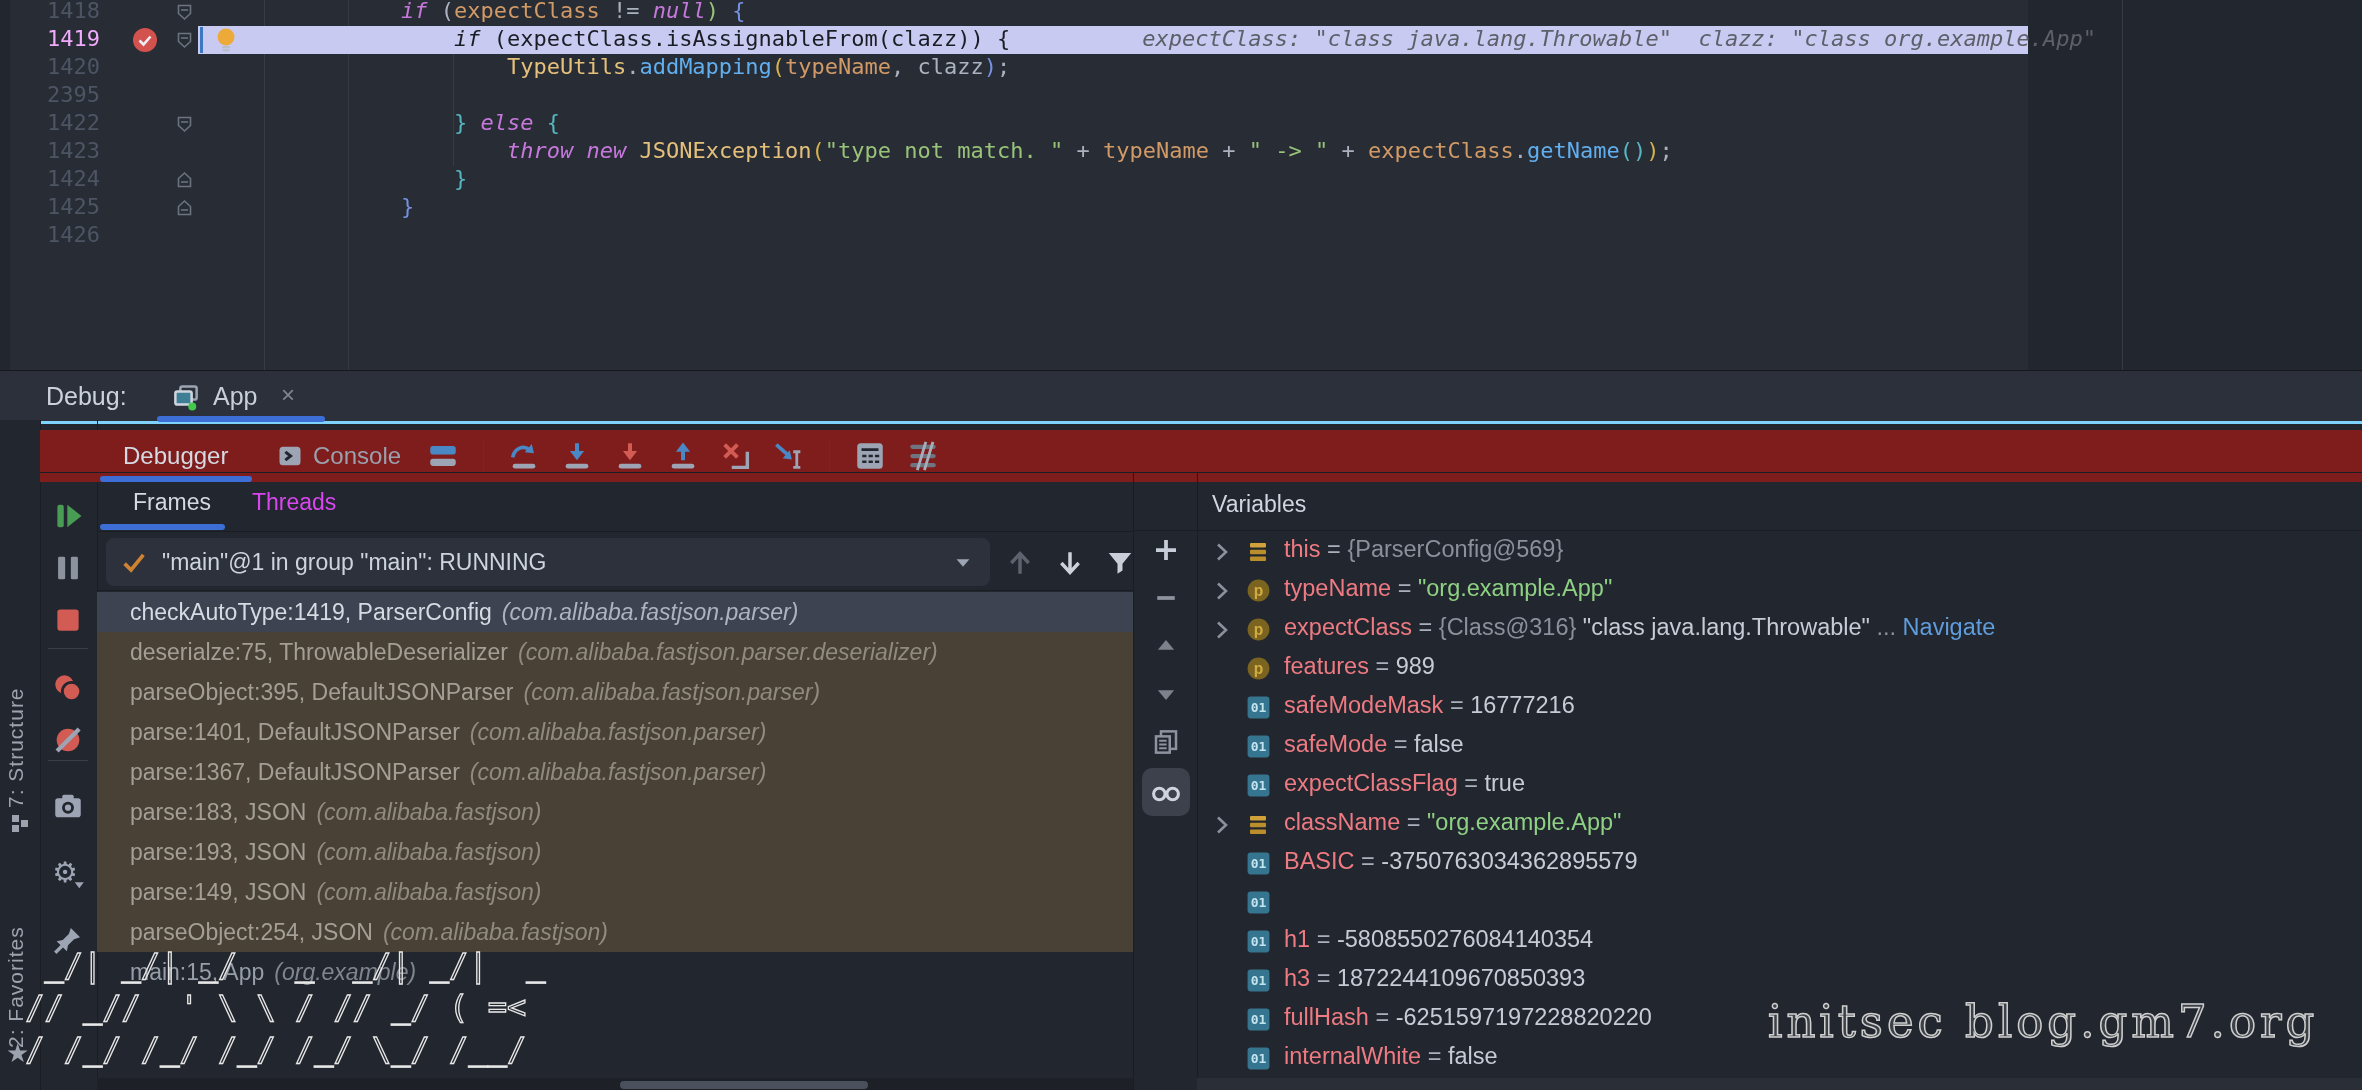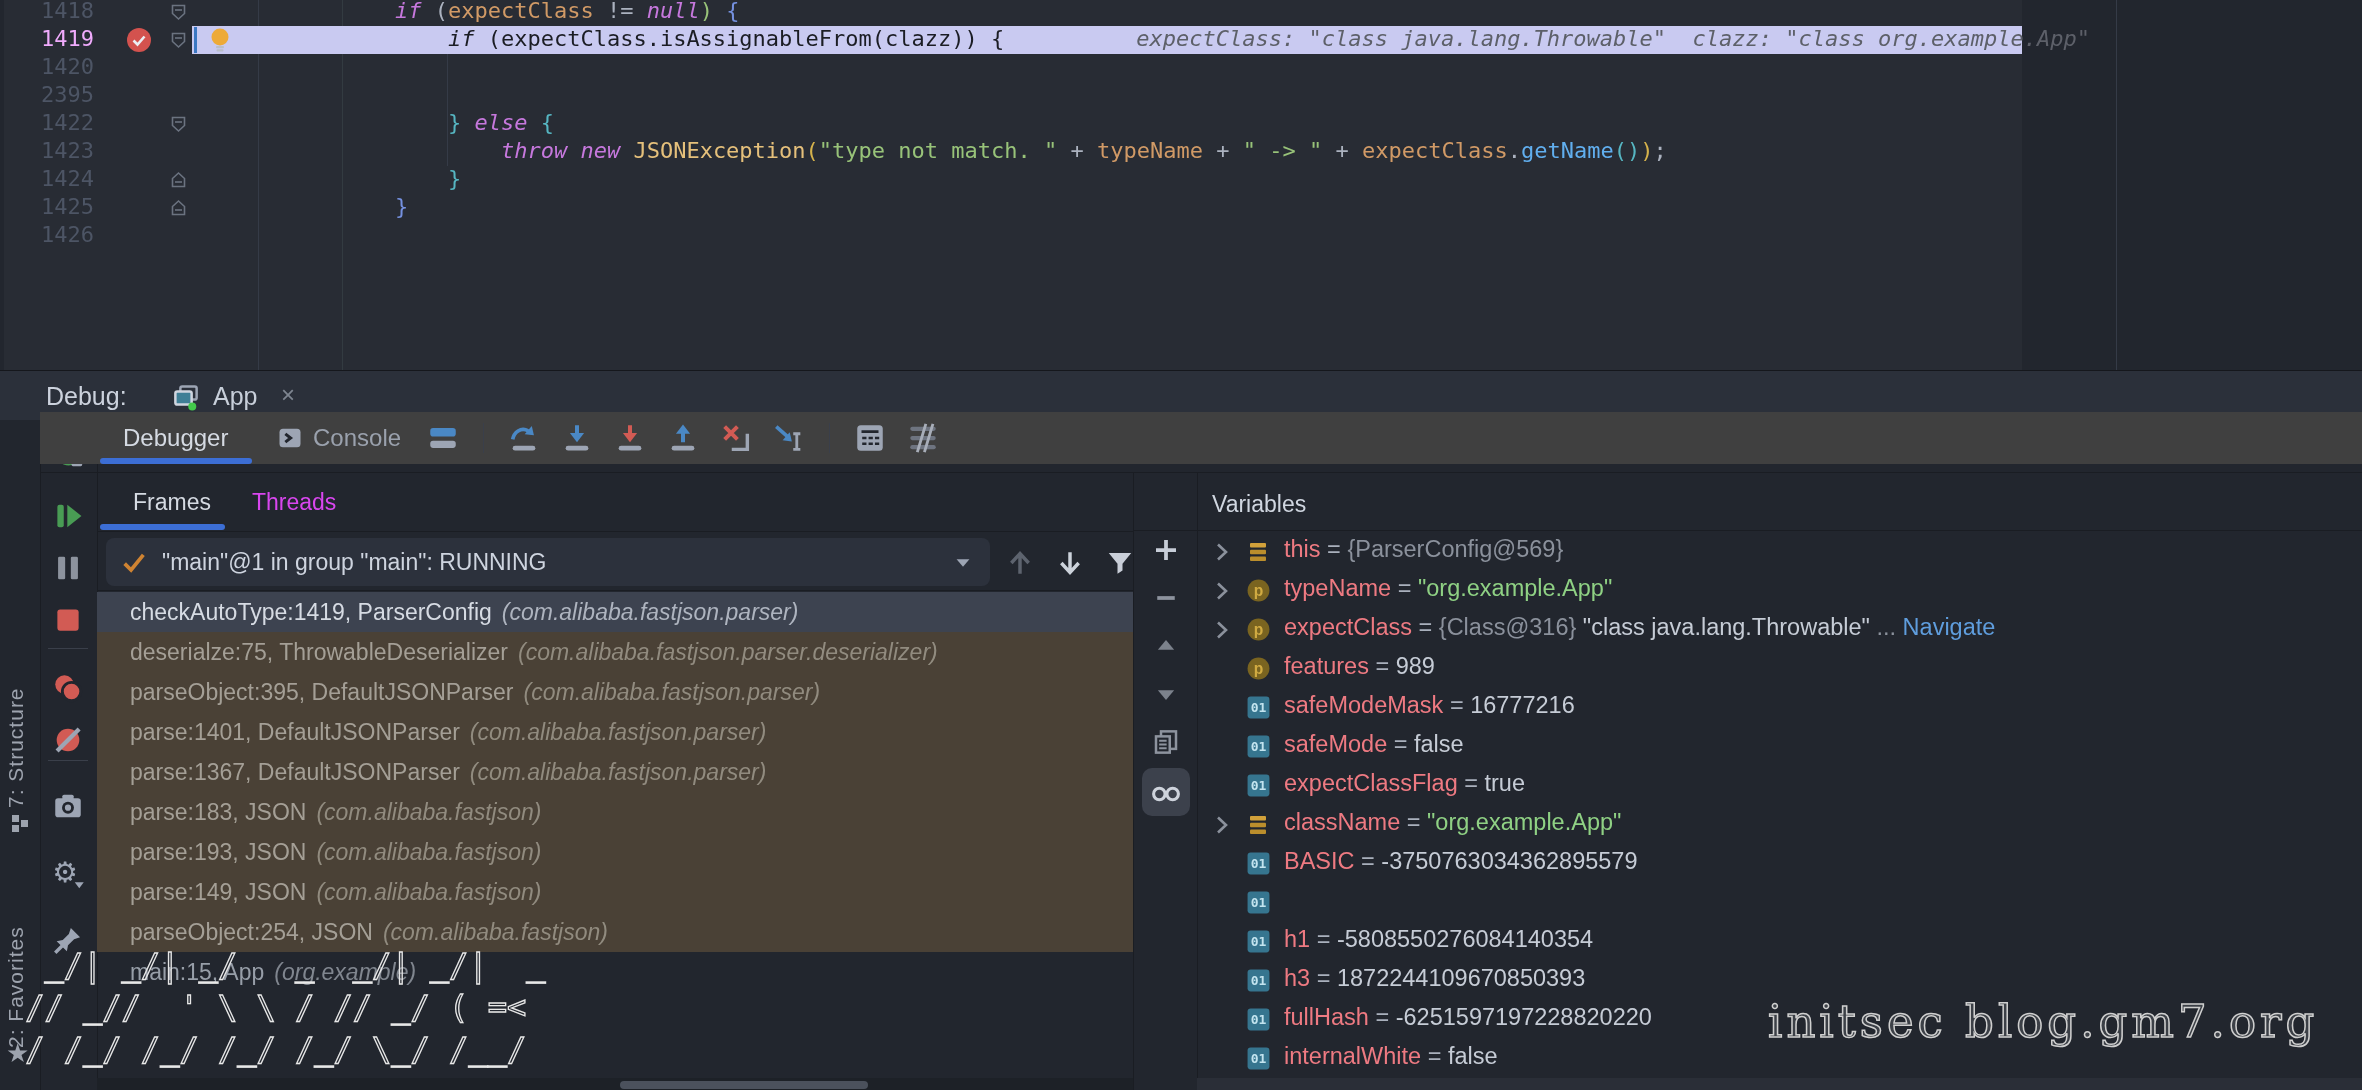--- a/index.html
+++ b/index.html
@@ -1,19 +1,19 @@
 <!DOCTYPE html>
 <html><head>
 <meta charset="utf-8">
 <style>
   html,body{margin:0;padding:0;background:#1d2127;}
   #root{position:relative;width:2362px;height:1090px;overflow:hidden;background:#22262e;
         font-family:"Liberation Sans",sans-serif;color:#ccd2dd;}
   
-  #editor{position:absolute;left:4px;top:0;width:2018px;height:370px;background:#282c34;}
+  #editor{position:absolute;left:10px;top:0;width:2018px;height:370px;background:#282c34;}
   .vguide{position:absolute;top:0;width:1px;height:370px;background:#353b47;}
   .code-line{position:absolute;left:0;width:2362px;height:28px;}
   .lnum{position:absolute;left:0;top:0;width:90px;height:28px;line-height:28px;text-align:right;
         color:#4d5565;font:22px "DejaVu Sans Mono",monospace;}
   .lnum.cur{color:#f0abfc;}
   .code{position:absolute;left:285px;top:0;margin:0;height:28px;line-height:28px;
         font:22px "DejaVu Sans Mono",monospace;white-space:pre;}
   #cur-line{position:absolute;left:188px;top:26px;height:28px;right:0;background:#c9caf1;}
   .tk-t{color:#abb2bf}.tk-k{color:#c678dd;font-style:italic}.tk-c{color:#e5c07b}
   .tk-f{color:#61afef}.tk-s{color:#98c379}.tk-p{color:#d19a66}.tk-y{color:#d5b24c}
@@ -30,21 +30,21 @@
   
   #dbg-header{position:absolute;left:0;top:370px;width:2362px;height:50px;background:#2b303a;
               border-top:1px solid #15171c;border-bottom:3px solid #7dd3fc;}
   #dbg-label{position:absolute;left:46px;top:0;height:50px;line-height:50px;font-size:25px;color:#ccd2dd;}
   #dbg-tab{position:absolute;left:157px;top:0;height:50px;width:170px;}
   #dbg-tab .ticon{position:absolute;left:14px;top:11px;}
   #dbg-tab .tlabel{position:absolute;left:56px;top:0;height:50px;line-height:50px;font-size:25px;color:#c8cfda;}
   #dbg-tab .tclose{position:absolute;left:124px;top:0;height:50px;line-height:48px;font-size:24px;color:#7e8590;}
   #dbg-tab .tunder{position:absolute;left:0;bottom:-1px;width:168px;height:6px;background:#3c6ed5;border-radius:3px;}
   
-  #toolbar-row{position:absolute;left:40px;top:412px;width:2322px;height:52px;background:#404040;}
+  #toolbar-row{position:absolute;left:40px;top:430px;width:2322px;height:52px;background:#7f1d1d;}
   .dtab{position:absolute;top:0;height:52px;line-height:52px;font-size:24px;}
   .dtab.active{color:#d5dae2;}
   .dtab.inactive{color:#9aa1ad;}
   #tab-underline{position:absolute;left:60px;top:46px;width:152px;height:6px;background:#3c6ed5;border-radius:3px;}
   #top-icons{position:absolute;left:385px;top:0;height:52px;display:flex;align-items:center;gap:17px;}
   .icon-btn{width:36px;height:36px;display:flex;align-items:center;justify-content:center;}
   .tsep{width:1px;height:30px;background:#3a3f4a;margin:0 5px;}
   
   #left-col{position:absolute;left:40px;top:420px;width:57px;height:670px;}
   .lc-icon{position:absolute;left:10px;width:36px;height:36px;display:flex;align-items:center;justify-content:center;}
@@ -125,20 +125,21 @@
           <div class="caret-bar"></div>
           <span class="bulb"><svg width="22" height="26" viewBox="0 0 22 26">
               <circle cx="11" cy="10" r="8.5" fill="#edaa38"></circle>
               <rect x="7" y="19" width="8" height="2.2" rx="1" fill="#b9bfc9"></rect>
               <rect x="7.5" y="22.3" width="7" height="2.2" rx="1" fill="#b9bfc9"></rect>
             </svg></span>
           <pre class="code"><span class="tk-t">            </span><span class="tk-ck">if</span><span class="tk-cd"> (expectClass.isAssignableFrom(clazz)) {</span><span class="hint">expectClass: "class java.lang.Throwable"  clazz: "class org.example.App"</span></pre>
         </div>
         <div class="code-line" style="top: 54px;">
           <span class="lnum">1420</span>
+          <pre class="code"><span class="tk-t">                </span><span class="tk-c">TypeUtils</span><span class="tk-t">.</span><span class="tk-f">addMapping</span><span class="tk-y">(</span><span class="tk-p">typeName</span><span class="tk-t">, clazz</span><span class="tk-bb">)</span><span class="tk-t">;</span></pre>
         </div>
         <div class="code-line" style="top: 82px;">
           <span class="lnum">2395</span>
         </div>
         <div class="code-line" style="top: 110px;">
           <span class="lnum">1422</span>
           <span class="fold"><svg width="19" height="20" viewBox="0 0 19 20">
               <path d="M3.5 3.5 h12 v8 l-6 5.5 -6-5.5 Z" fill="none" stroke="#6b7380" stroke-width="1.6"></path>
               <path d="M6 8 h7" stroke="#6b7380" stroke-width="1.6"></path>
             </svg></span>

